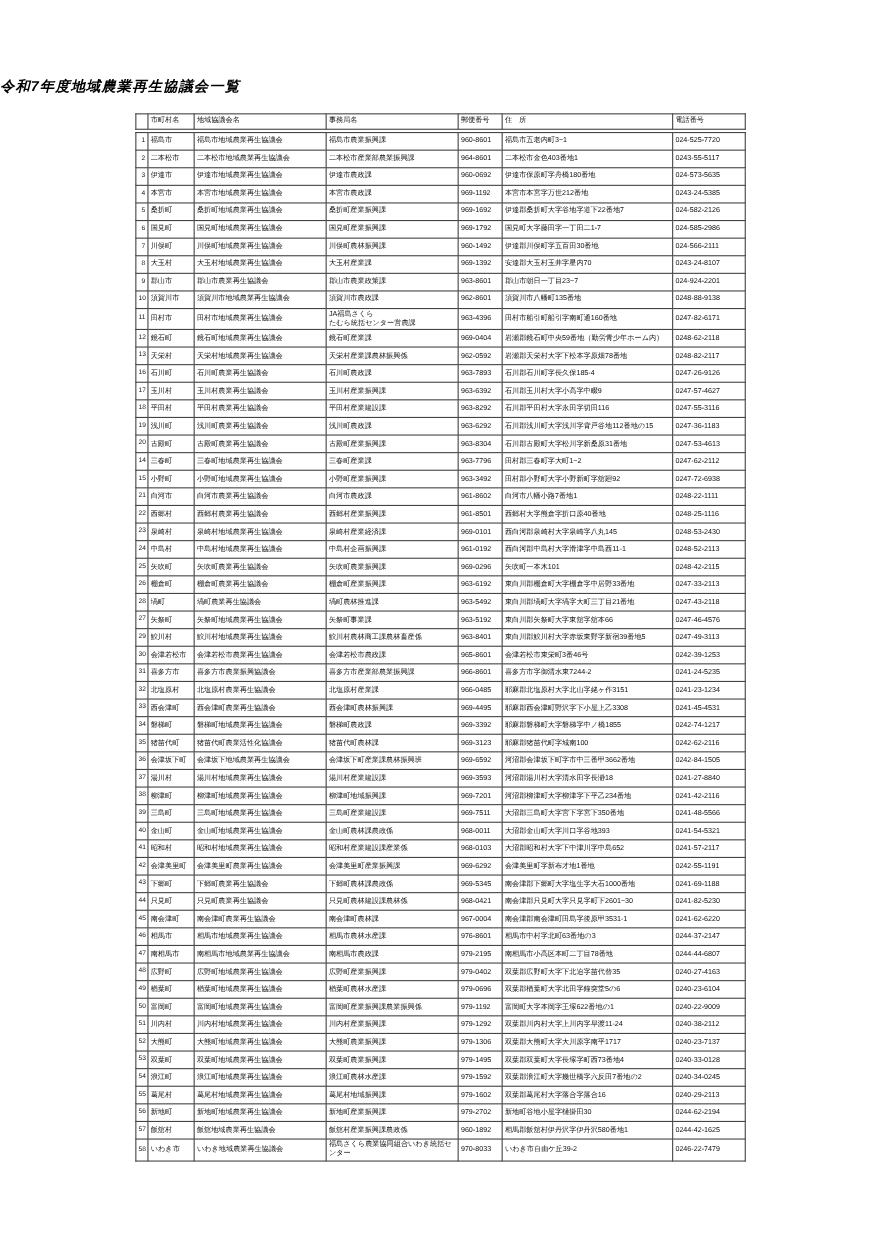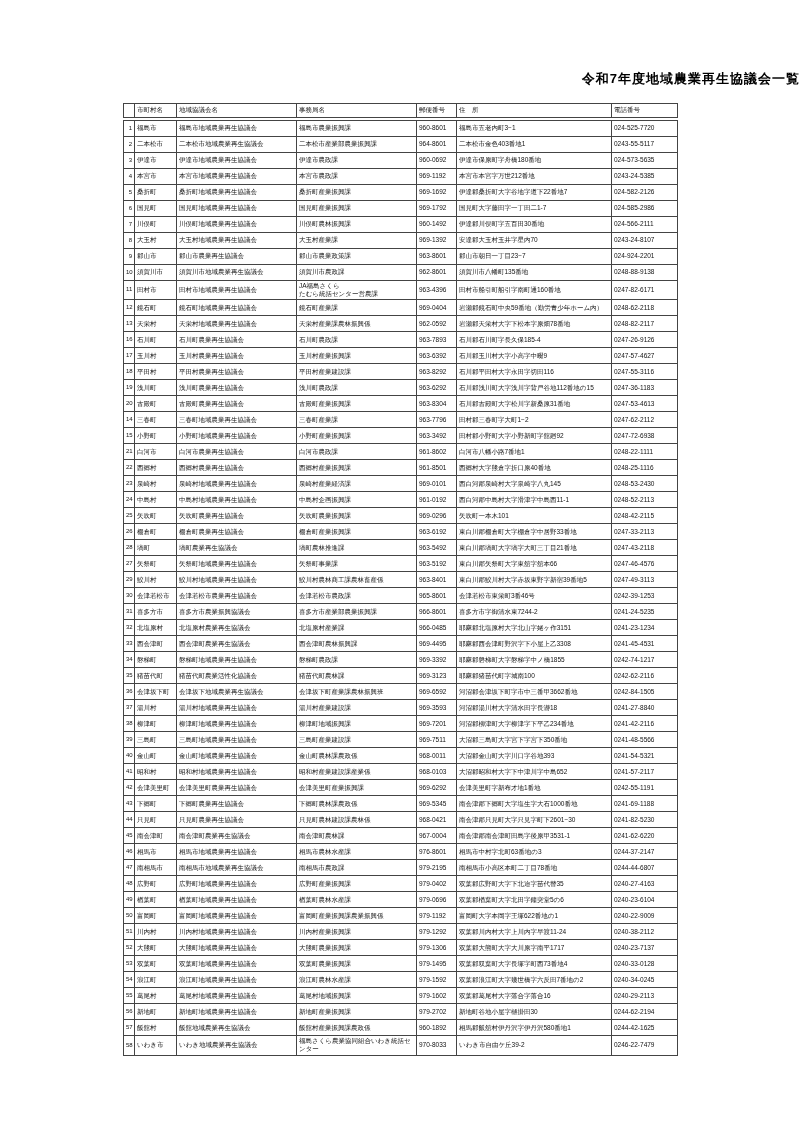--- a/index.html
+++ b/index.html
@@ -3,21 +3,21 @@
 <meta charset="utf-8">
 <style>
   html,body { margin:0; padding:0; background:#e8e8e8; }
   .page {
     position:relative; width:800px; height:1132px; margin:0 auto;
     background:#ffffff; overflow:hidden;
     font-family:"Liberation Sans","DejaVu Sans",sans-serif; color:#000;
   }
   .title {
     position:absolute; top:70px; left:0; width:100%;
-    text-align:right; font-size:13px; font-weight:bold; letter-spacing:1px;
+    text-align:left; font-size:13px; font-weight:bold; letter-spacing:1px;font-style:italic;
   }
   .tblwrap { position:absolute; left:123px; top:103px; width:554px; }
   table { border-collapse:collapse; table-layout:fixed; width:554px; }
   th, td {
     border:1px solid #444; font-size:6.5px; font-weight:normal;
     padding:1px 2px; text-align:left; vertical-align:middle;
     overflow:hidden; line-height:1.25; color:#111;
   }
   .head-table { margin-bottom:2px; }
   .head-table th { height:11px; }

